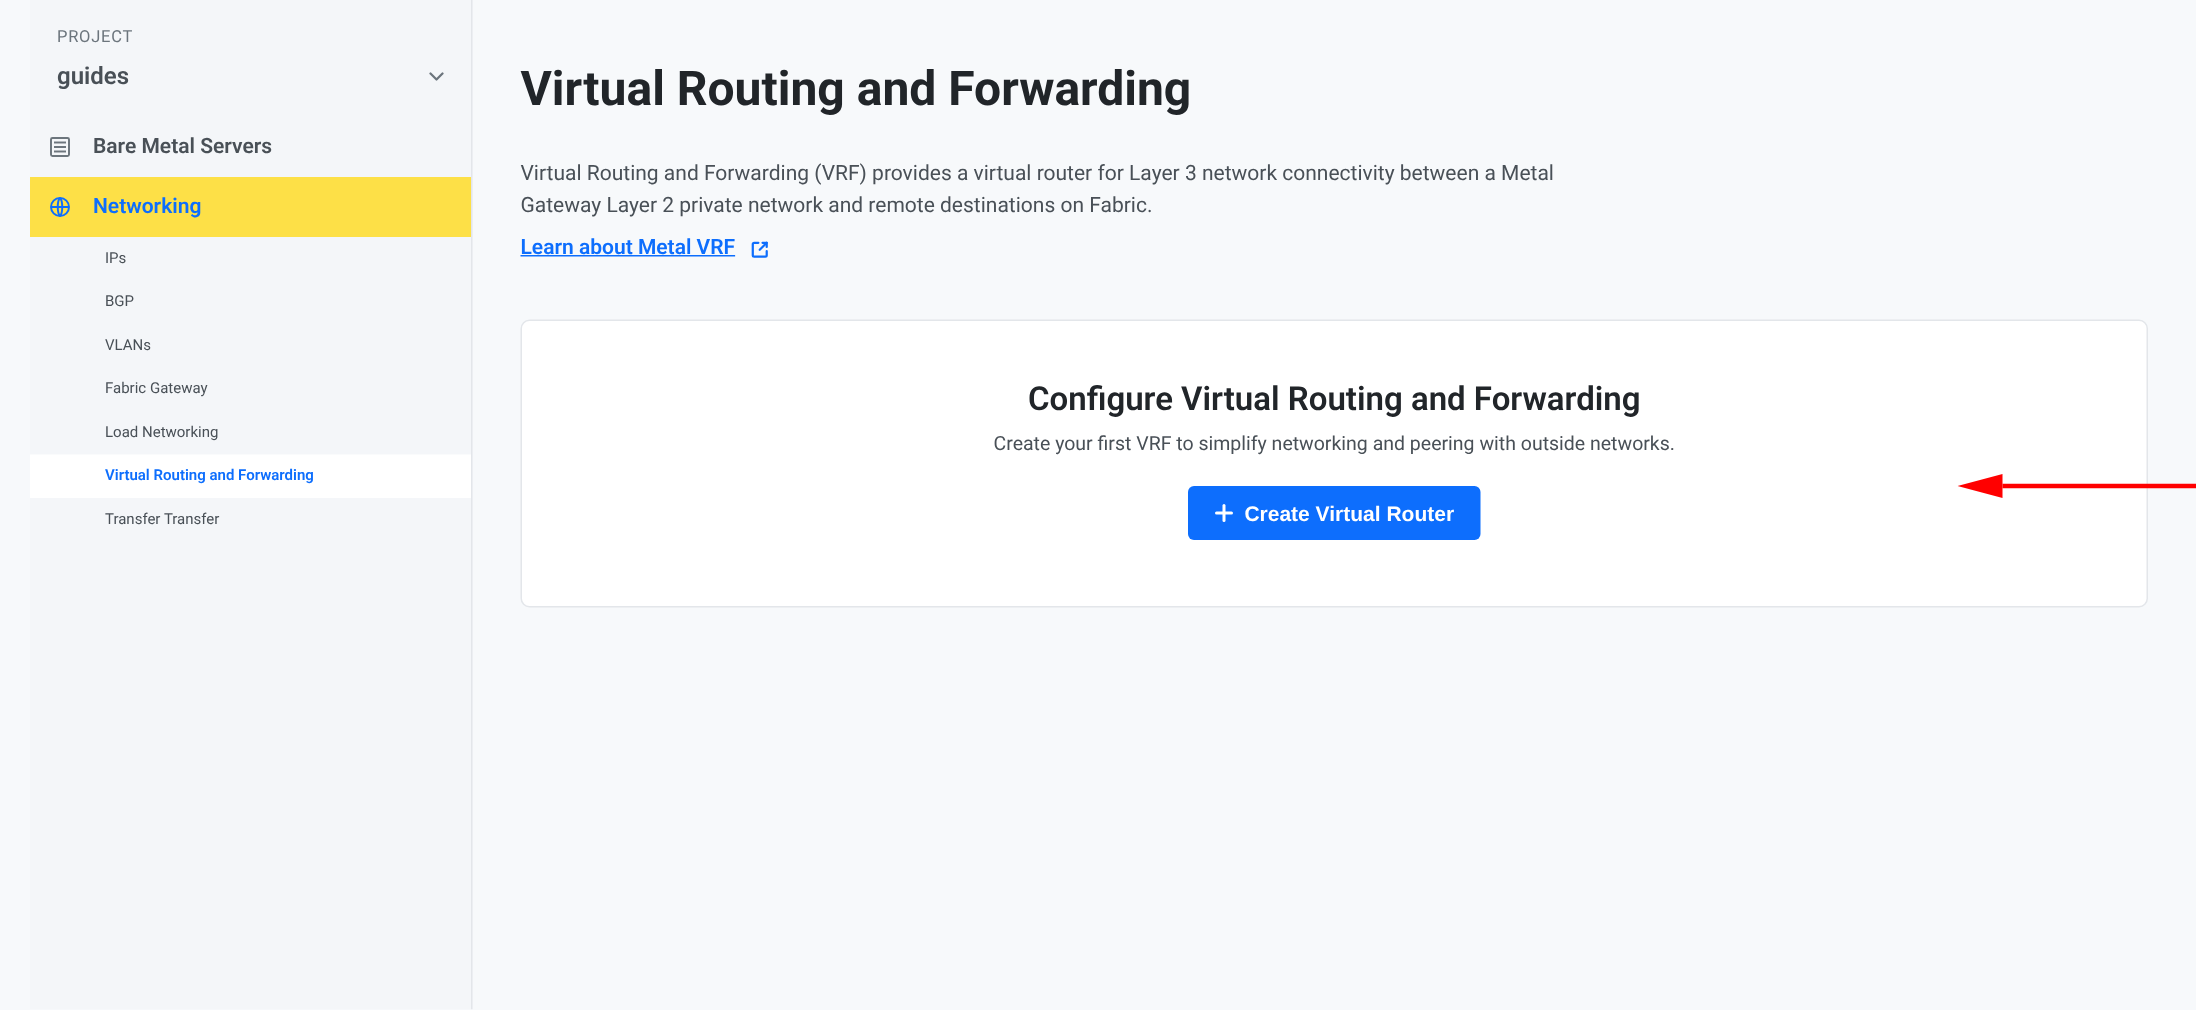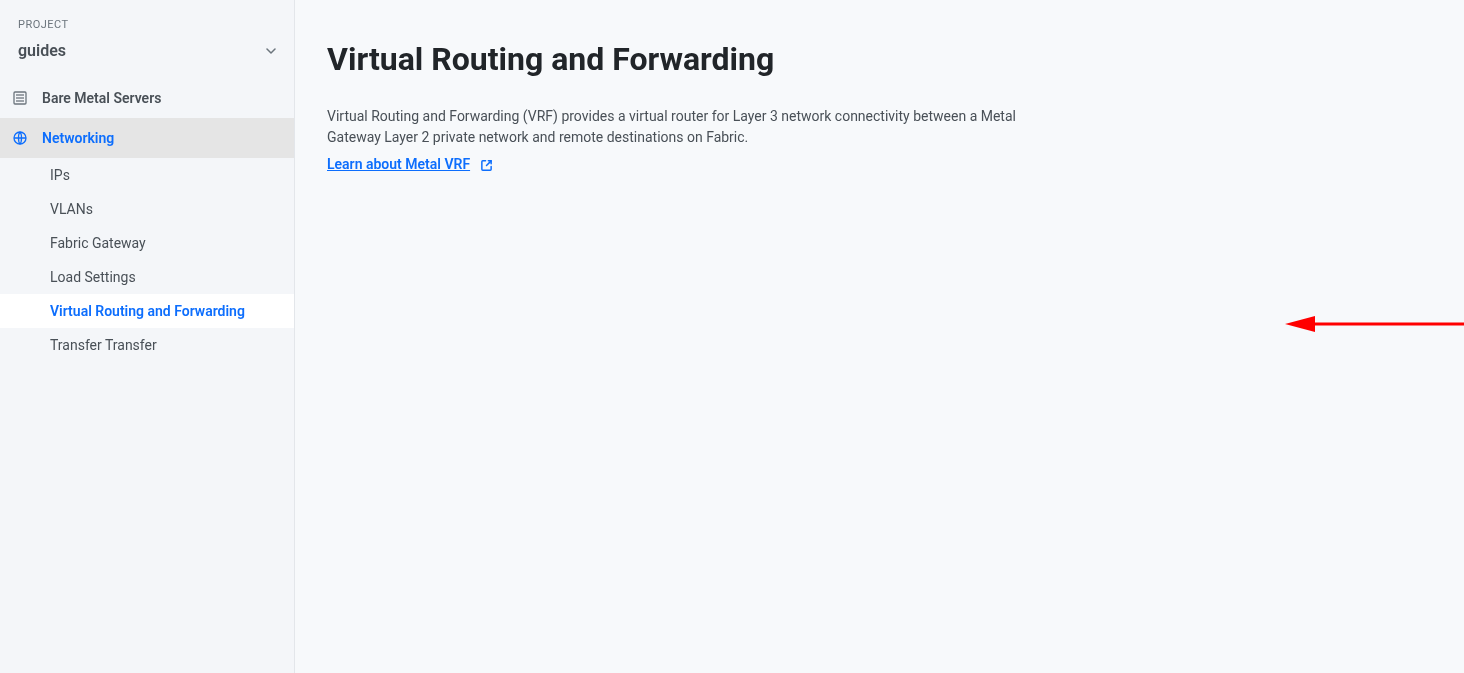--- a/index.html
+++ b/index.html
@@ -15,20 +15,21 @@
       background: #f7f9fb;
       color: #212529;
     }
     .sidebar {
       width: 295px;
       background: #f4f6f9;
       border-right: 1px solid #e3e6ea;
       display: flex;
       flex-direction: column;
       padding-top: 18px;
+      margin-left: 20px;
     }
     .sidebar-header-label {
       font-size: 11px;
       color: #6c757d;
       letter-spacing: 0.5px;
       padding: 0 18px 10px 18px;
     }
     .project-selector {
       display: flex;
       align-items: center;
@@ -49,34 +50,34 @@
       display: flex;
       align-items: center;
       padding: 12px 12px;
       font-size: 14px;
       font-weight: 600;
       color: #495057;
       cursor: pointer;
       gap: 14px;
     }
     .nav-item.active {
-      background: #e5e5e5;
+      background: #fde047;
       color: #0d6efd;
     }
     .nav-icon {
       width: 16px;
       height: 16px;
       display: flex;
       align-items: center;
       justify-content: center;
       flex-shrink: 0;
     }
     .nav-sub-item {
       padding: 9px 18px 9px 50px;
-      font-size: 14px;
+      font-size: 10px;
       color: #495057;
       cursor: pointer;
     }
     .nav-sub-item.selected {
       color: #0d6efd;
       font-weight: 600;
       background: #fff;
     }
     .main {
       flex: 1;
@@ -180,43 +181,57 @@
     <span class="nav-icon">
       <svg width="16" height="16" viewBox="0 0 16 16" fill="none" stroke="#0d6efd" stroke-width="1.3">
           <circle cx="8" cy="8" r="6"></circle>
           <path d="M2 8h12M8 2c2 2 2 10 0 12M8 2c-2 2-2 10 0 12"></path>
         </svg>
     </span>
     <span>Networking</span>
   </div>
 
   <div class="nav-sub-item">IPs</div>
+  <div class="nav-sub-item">BGP</div>
   <div class="nav-sub-item">VLANs</div>
   <div class="nav-sub-item">Fabric Gateway</div>
-  <div class="nav-sub-item">Load Settings</div>
+  <div class="nav-sub-item">Load Networking</div>
   <div class="nav-sub-item selected">Virtual Routing and Forwarding</div>
   <div class="nav-sub-item">Transfer Transfer</div>
 
 
 </aside>
 
 <main class="main">
   <h1 class="page-title">Virtual Routing and Forwarding</h1>
   <p class="page-description">Virtual Routing and Forwarding (VRF) provides a virtual router for Layer 3 network connectivity between a Metal Gateway Layer 2 private network and remote destinations on Fabric.</p>
   <a class="learn-link">
     <span>Learn about Metal VRF</span>
     <span>
       <svg width="13" height="13" viewBox="0 0 14 14" fill="none" stroke="#0d6efd" stroke-width="1.6" stroke-linecap="round" stroke-linejoin="round">
           <path d="M6 2H3a1 1 0 0 0-1 1v8a1 1 0 0 0 1 1h8a1 1 0 0 0 1-1V8"></path>
           <path d="M9 2h3v3"></path>
           <path d="M12 2L7 7"></path>
         </svg>
     </span>
   </a>
 
+  <div class="card">
+    <h2 class="card-title">Configure Virtual Routing and Forwarding</h2>
+    <p class="card-subtitle">Create your first VRF to simplify networking and peering with outside networks.</p>
+    <button class="primary-button">
+      <span>
+        <svg width="12" height="12" viewBox="0 0 12 12" fill="none" stroke="#fff" stroke-width="2" stroke-linecap="round">
+            <line x1="6" y1="1" x2="6" y2="11"></line>
+            <line x1="1" y1="6" x2="11" y2="6"></line>
+          </svg>
+      </span>
+      <span>Create Virtual Router</span>
+    </button>
+  </div>
 
   <div class="arrow-annotation">
     <svg width="210" height="20" viewBox="0 0 210 20">
       <line x1="30" y1="10" x2="205" y2="10" stroke="#ff0000" stroke-width="3"></line>
       <polygon points="0,10 30,2 30,18" fill="#ff0000"></polygon>
     </svg>
   </div>
 </main>
 
 </body></html>

